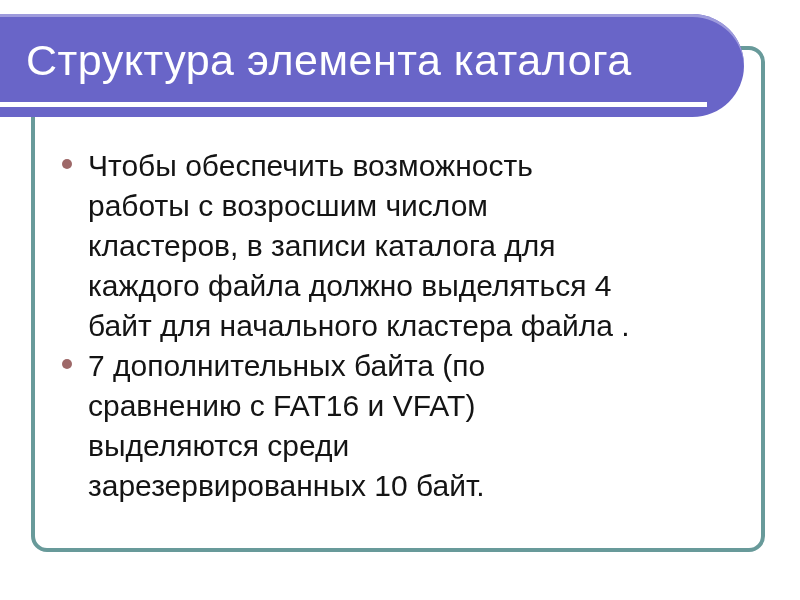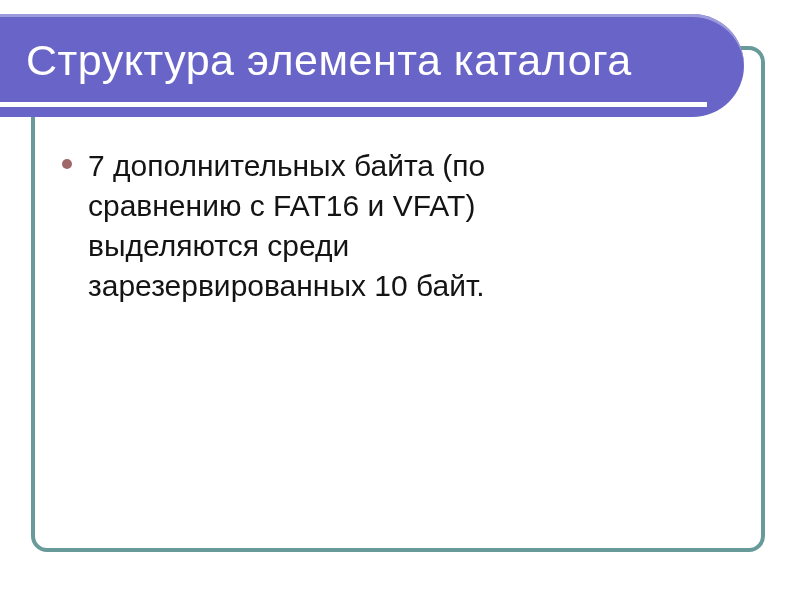--- a/index.html
+++ b/index.html
@@ -93,20 +93,28 @@
   <div class="content-frame"></div>
 
   <div class="title-banner">
     <h1 class="slide-title">Структура элемента каталога</h1>
     <div class="title-underline"></div>
   </div>
 
   <ul class="bullet-list">
     <li class="bullet-item">
       <span class="bullet-dot"></span>
+      <span class="bullet-text">Чтобы обеспечить возможность
+работы с возросшим числом
+кластеров, в записи каталога для
+каждого файла должно выделяться 4
+байт для начального кластера файла .</span>
+    </li>
+    <li class="bullet-item">
+      <span class="bullet-dot"></span>
       <span class="bullet-text">7 дополнительных байта (по
 сравнению с FAT16 и VFAT)
 выделяются среди
 зарезервированных 10 байт.</span>
     </li>
   </ul>
 
 </div>
 
 </body></html>

